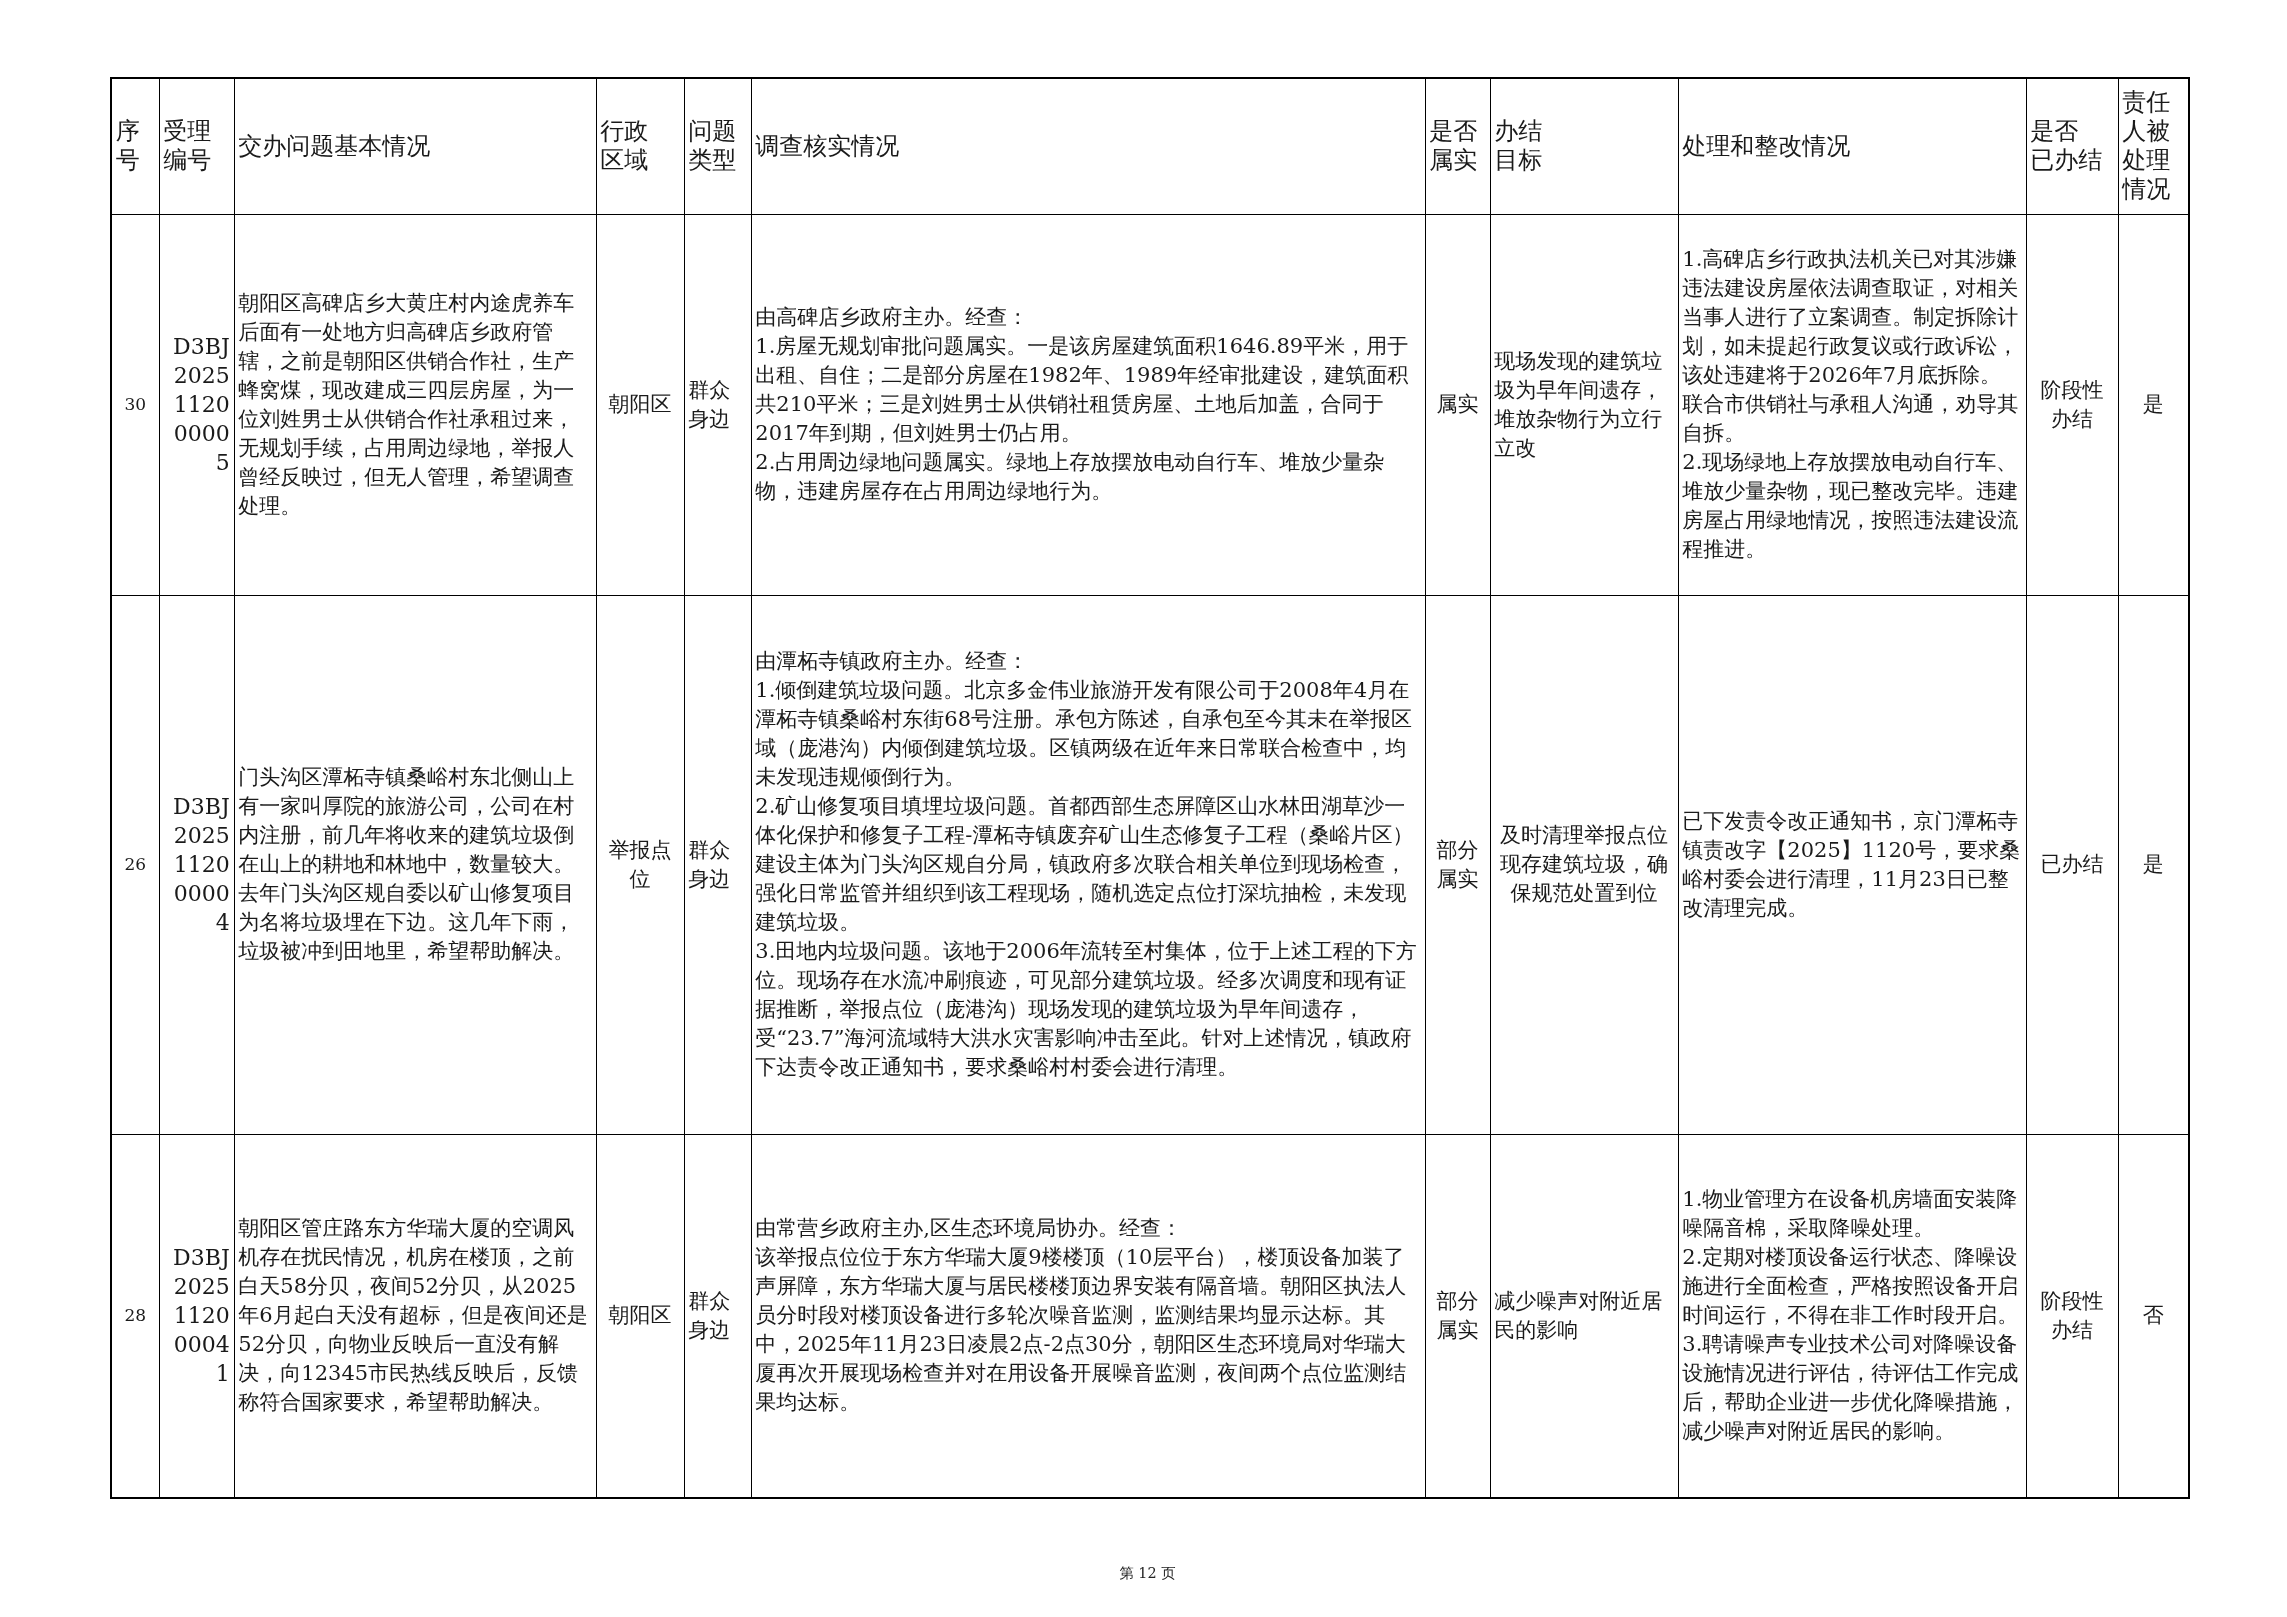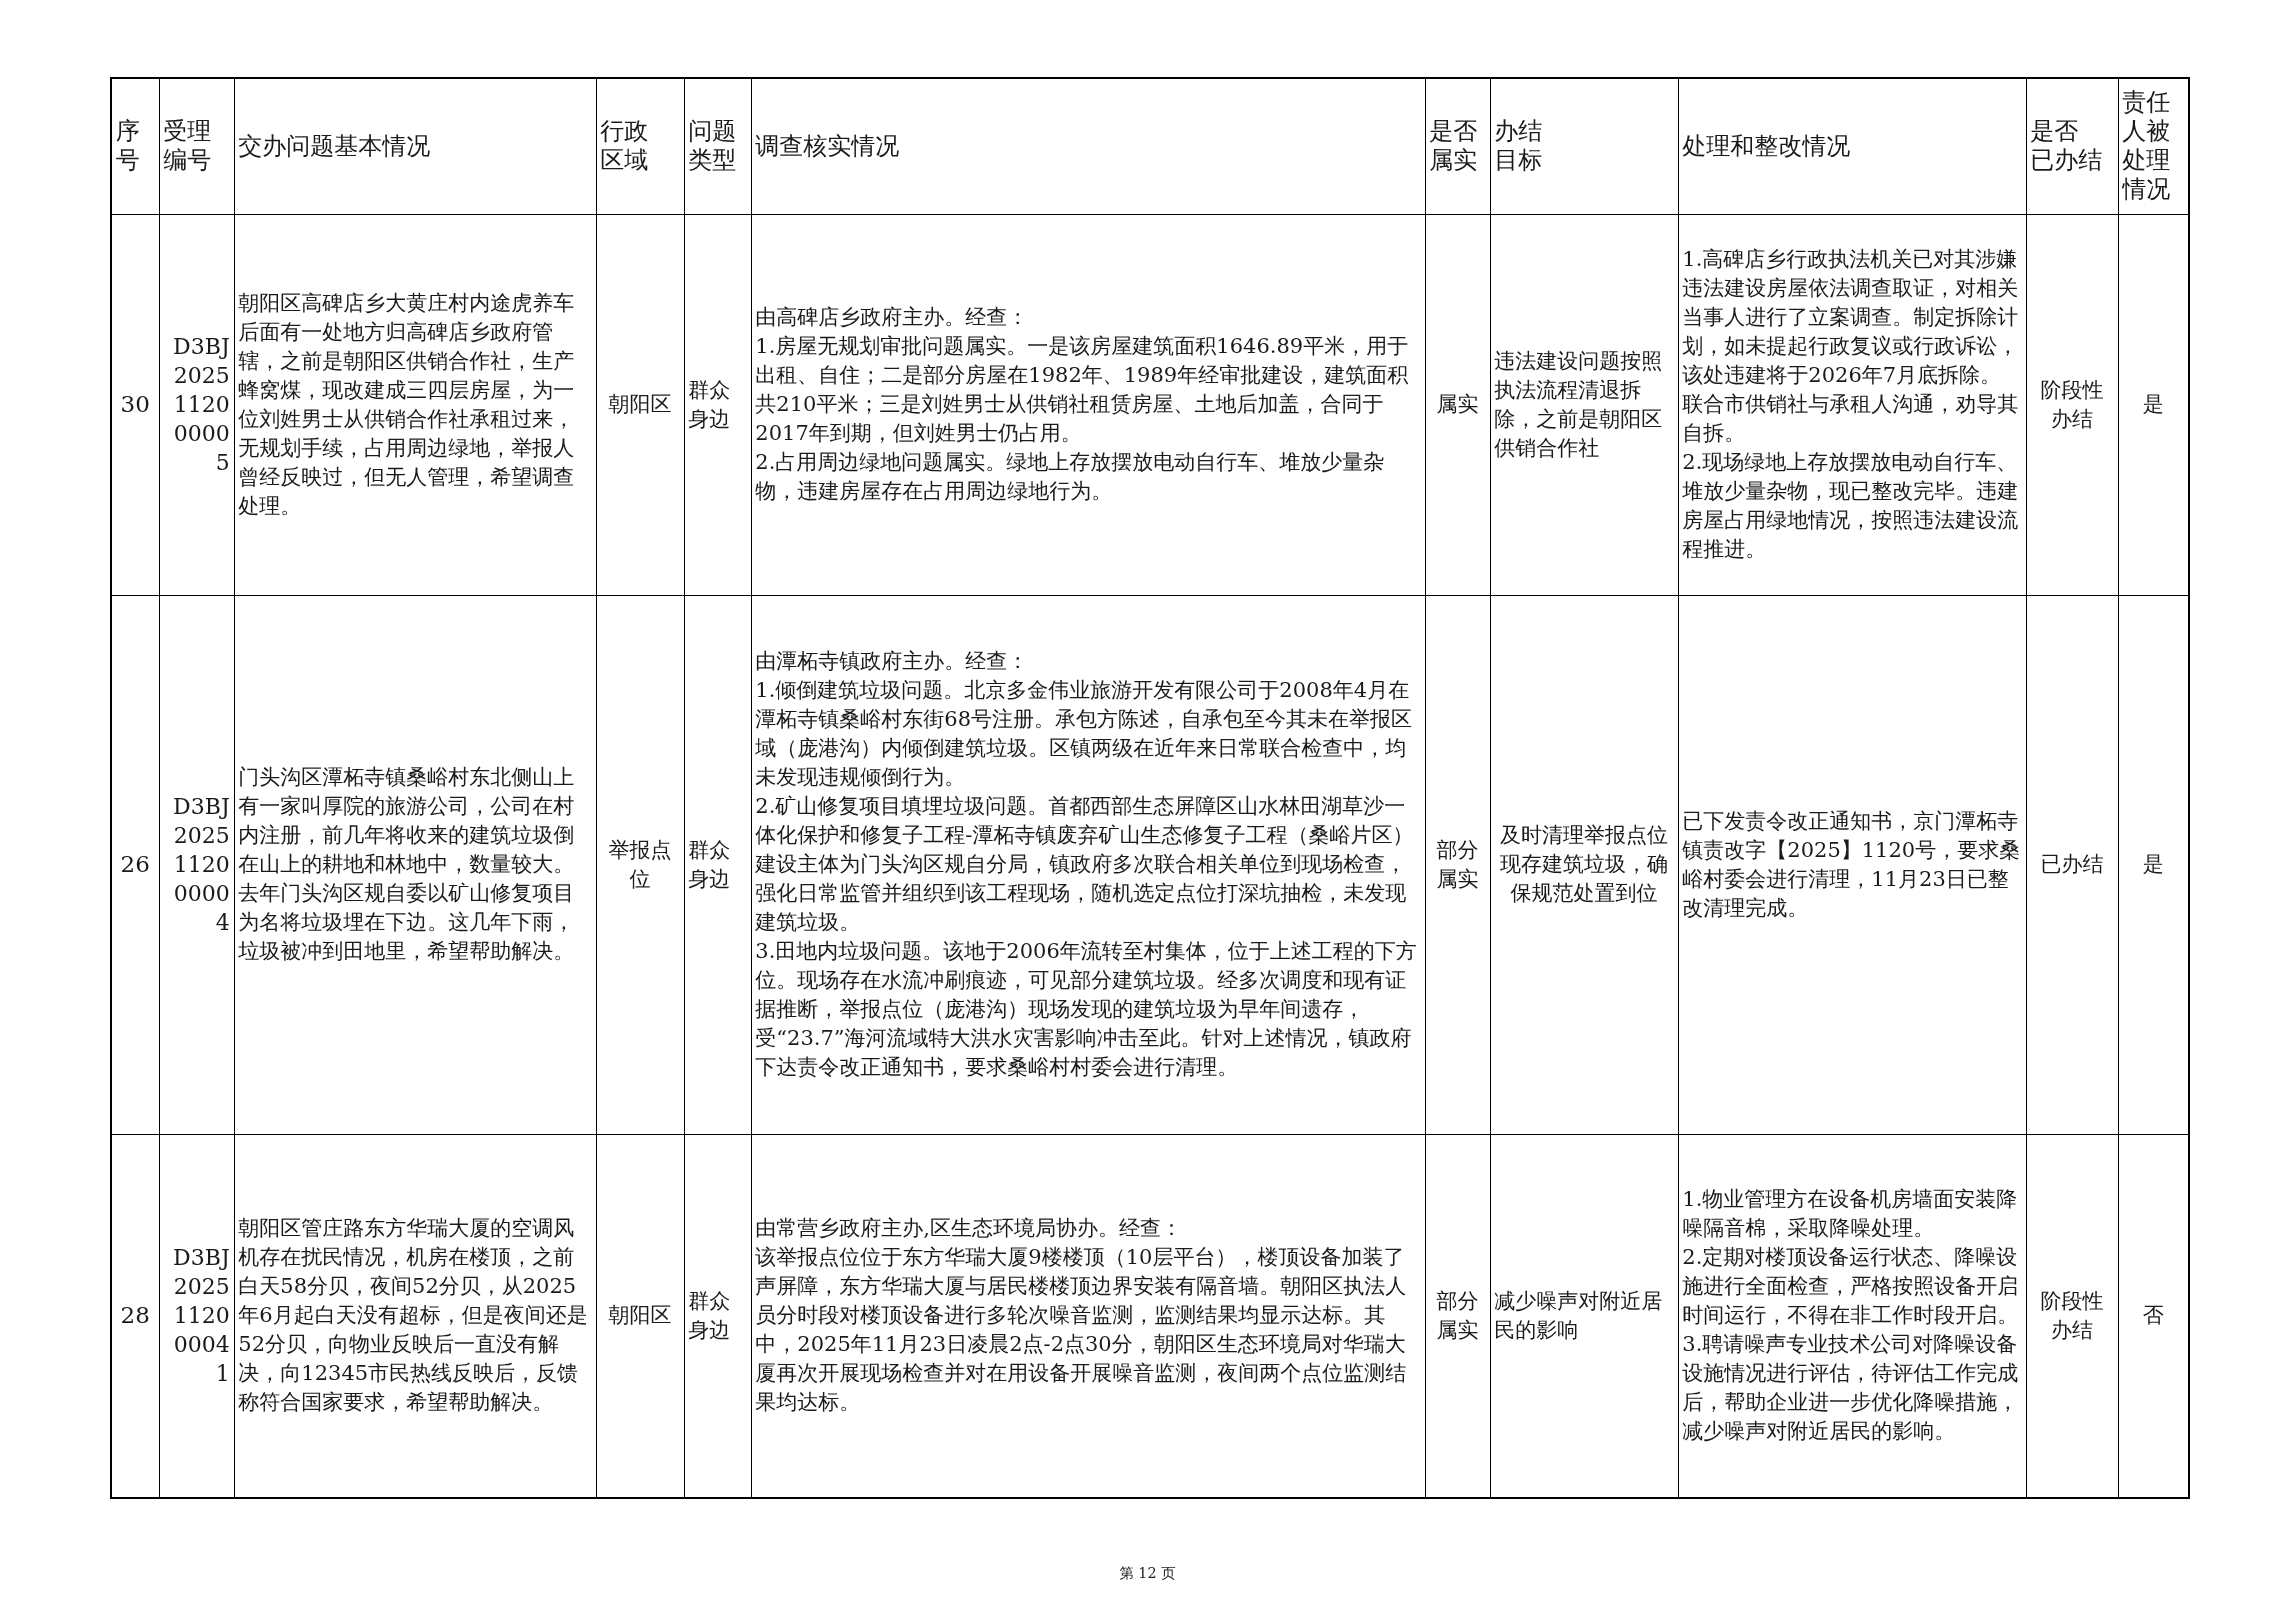--- a/index.html
+++ b/index.html
@@ -7,21 +7,21 @@
          font-family: "DejaVu Serif", "Liberation Serif", serif; color: #1a1a1a; }
   table.main { position: absolute; left: 110px; top: 77px; width: 2080px;
                border-collapse: collapse; table-layout: fixed; border: 2.9px solid #000; }
   table.main td, table.main th { border: 1.9px solid #000; padding: 0 3.8px; vertical-align: middle; }
   th { font-family: "DejaVu Sans", "Liberation Sans", sans-serif; font-weight: normal;
        font-size: 24px; line-height: 29px; text-align: left; }
   tr.head { height: 136px; }
   td { font-size: 21px; line-height: 29px; }
   td.c { text-align: center; }
   td.l { text-align: left; }
-  td.num { font-size: 23px; }
+  td.num { font-size: 17px; }
   td.code { font-size: 22px; line-height: 29px; word-break: break-all; text-align: right; padding: 0 1.9px; }
   .pre { white-space: pre-line; }
   tr.r30 { height: 381px; }
   tr.r31 { height: 539px; }
   tr.r32 { height: 364px; }
   .footer { position: absolute; left: 4px; width: 2287px; top: 1564px; text-align: center;
             font-size: 14.4px; font-family: "DejaVu Serif", serif; color: #222; }
 </style>
 </head>
 <body>
@@ -68,21 +68,21 @@
   <tr class="r30">
     <td class="c num">30</td>
     <td class="code">D3BJ2025112000005</td>
     <td class="l">朝阳区高碑店乡大黄庄村内途虎养车后面有一处地方归高碑店乡政府管辖，之前是朝阳区供销合作社，生产蜂窝煤，现改建成三四层房屋，为一位刘姓男士从供销合作社承租过来，无规划手续，占用周边绿地，举报人曾经反映过，但无人管理，希望调查处理。</td>
     <td class="c">朝阳区</td>
     <td class="l">群众身边</td>
     <td class="l pre">由高碑店乡政府主办。经查：
 1.房屋无规划审批问题属实。一是该房屋建筑面积1646.89平米，用于出租、自住；二是部分房屋在1982年、1989年经审批建设，建筑面积共210平米；三是刘姓男士从供销社租赁房屋、土地后加盖，合同于2017年到期，但刘姓男士仍占用。
 2.占用周边绿地问题属实。绿地上存放摆放电动自行车、堆放少量杂物，违建房屋存在占用周边绿地行为。</td>
     <td class="c">属实</td>
-    <td class="l">违法建设问题按照执法流程清退拆除，之前是朝阳区供销合作社</td>
+    <td class="l">现场发现的建筑垃圾为早年间遗存，堆放杂物行为立行立改</td>
     <td class="l pre">1.高碑店乡行政执法机关已对其涉嫌违法建设房屋依法调查取证，对相关当事人进行了立案调查。制定拆除计划，如未提起行政复议或行政诉讼，该处违建将于2026年7月底拆除。联合市供销社与承租人沟通，劝导其自拆。
 2.现场绿地上存放摆放电动自行车、堆放少量杂物，现已整改完毕。违建房屋占用绿地情况，按照违法建设流程推进。</td>
     <td class="c">阶段性办结</td>
     <td class="c">是</td>
   </tr>
 
   <tr class="r31">
     <td class="c num">26</td>
     <td class="code">D3BJ2025112000004</td>
     <td class="l">门头沟区潭柘寺镇桑峪村东北侧山上有一家叫厚院的旅游公司，公司在村内注册，前几年将收来的建筑垃圾倒在山上的耕地和林地中，数量较大。去年门头沟区规自委以矿山修复项目为名将垃圾埋在下边。这几年下雨，垃圾被冲到田地里，希望帮助解决。</td>

